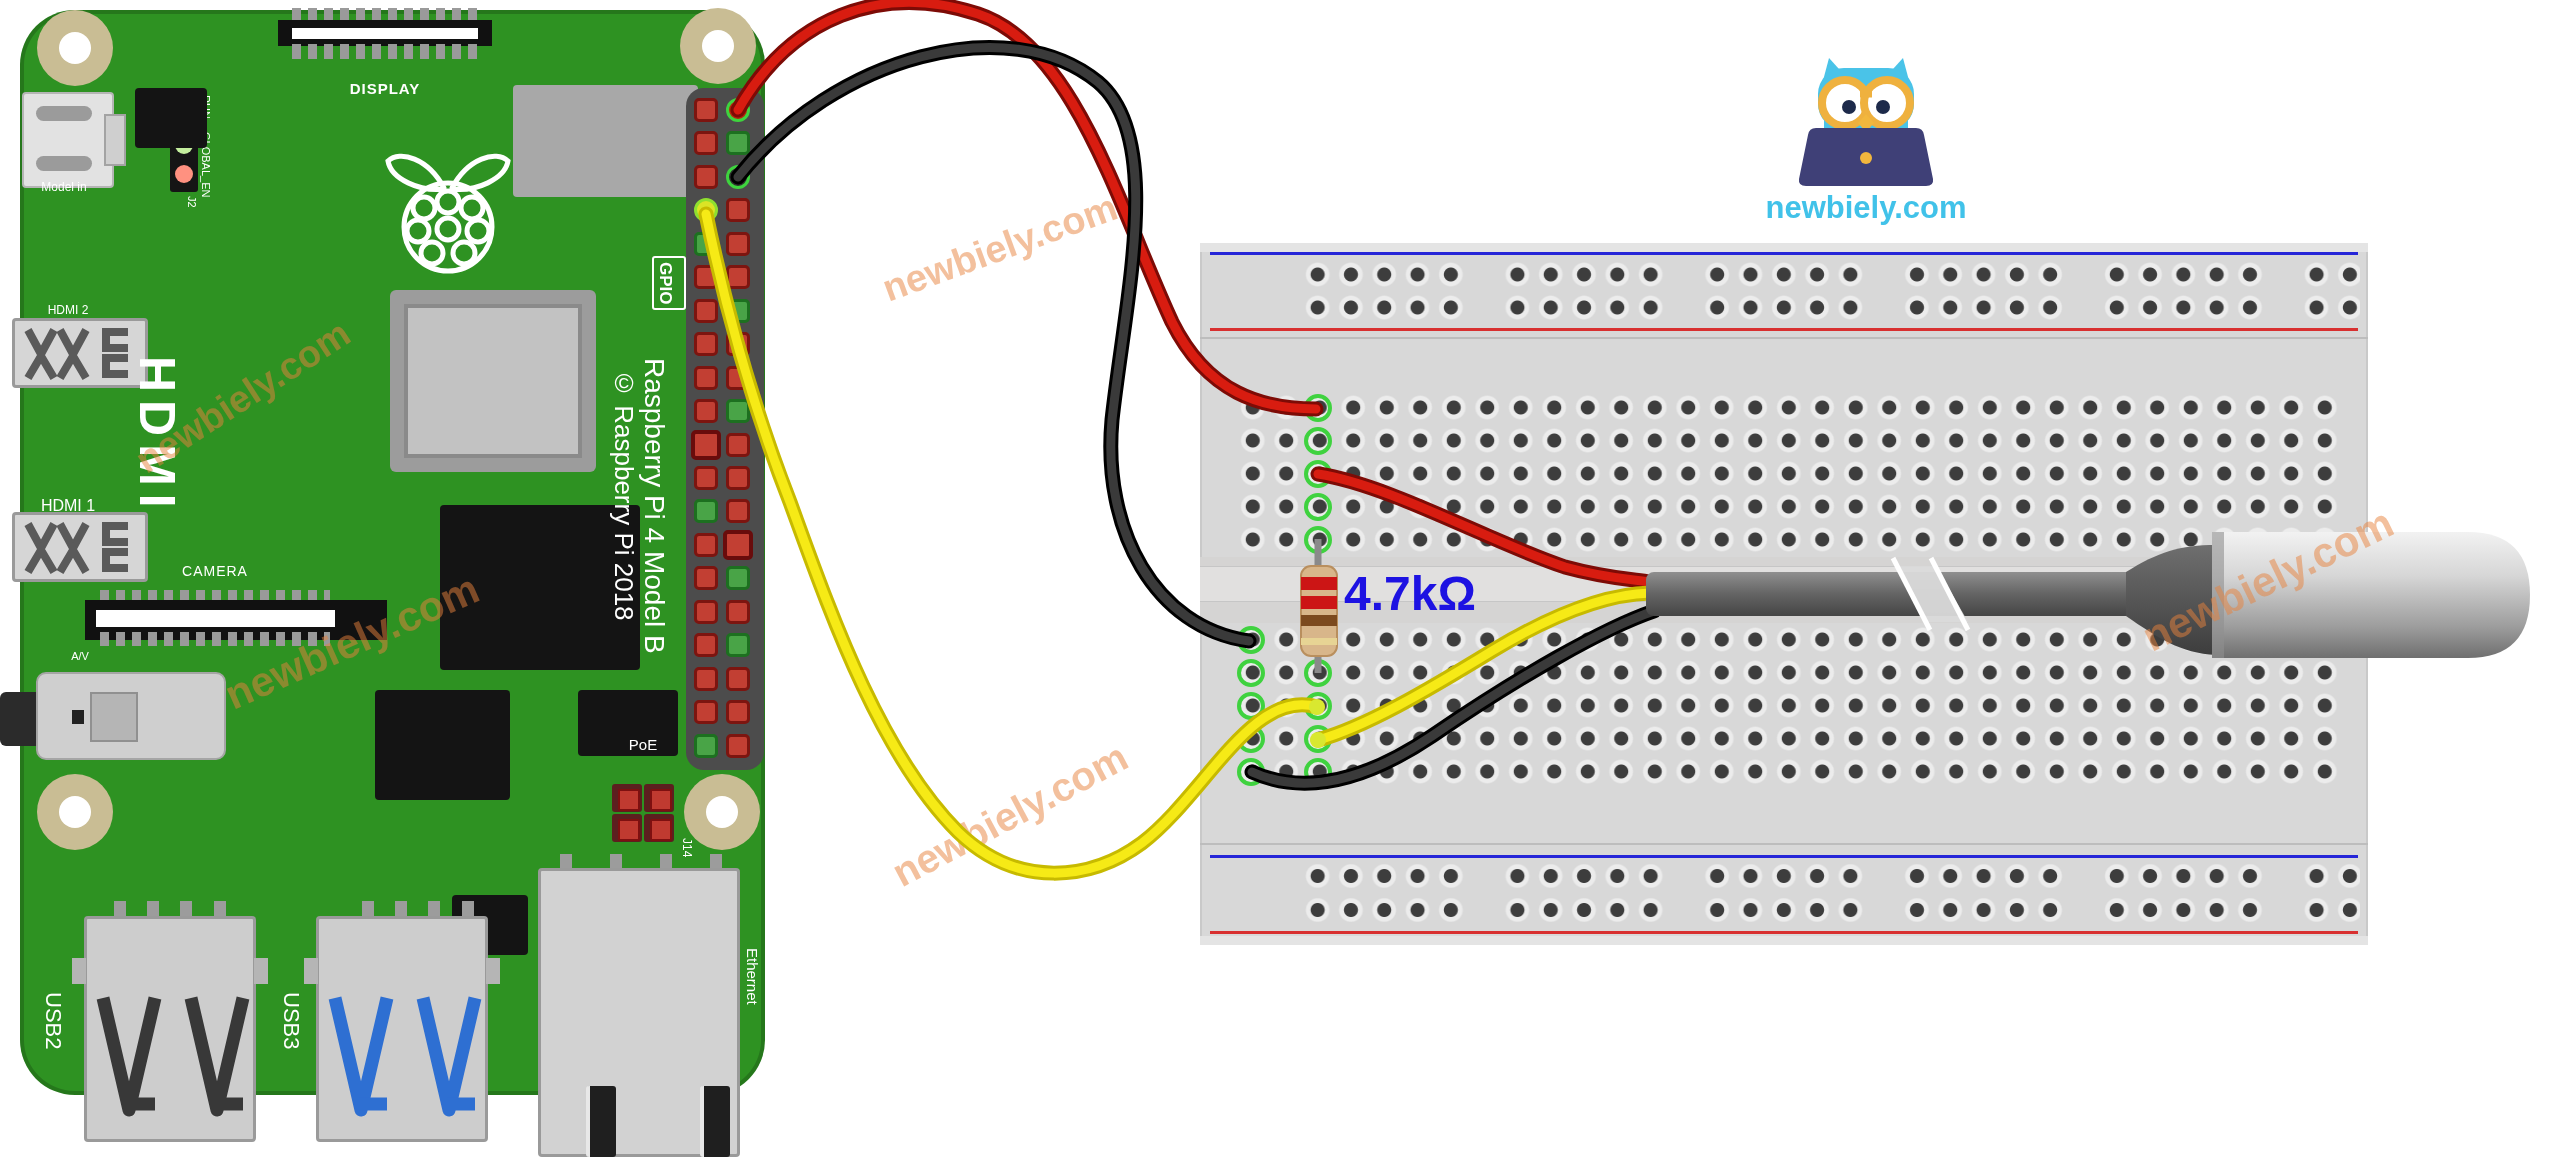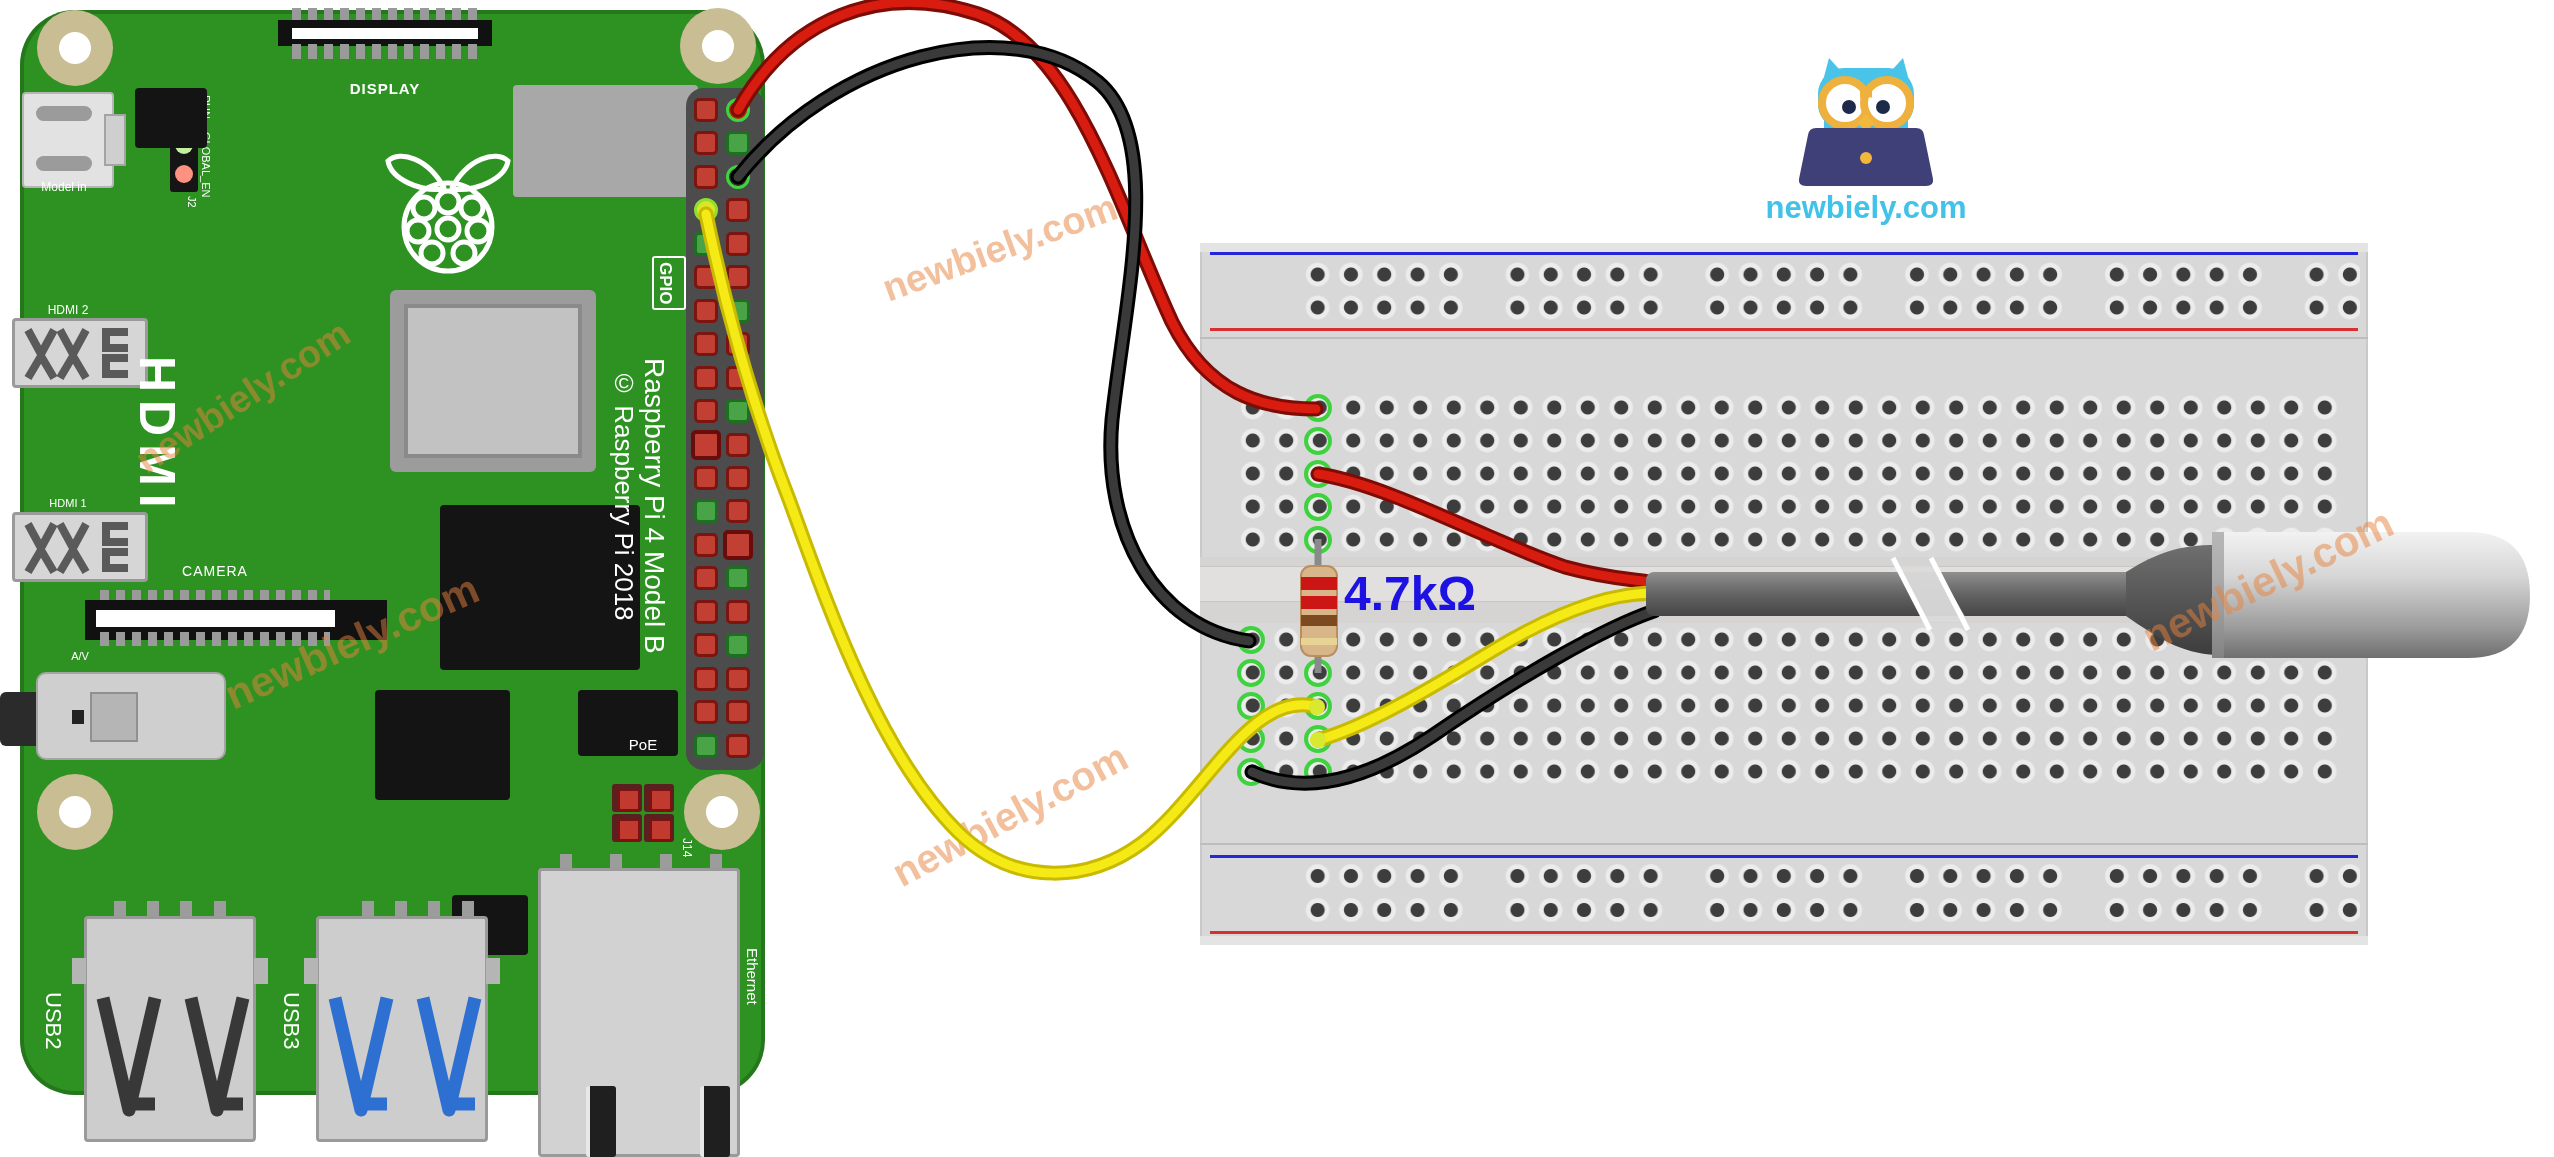--- a/index.html
+++ b/index.html
@@ -84,21 +84,21 @@
   <div class="abs z1" style="left:513px;top:85px;width:185px;height:112px;background:#a8a8a8;border-radius:4px;"></div>
   <div class="abs z1" style="left:390px;top:290px;width:206px;height:182px;background:#9c9c9c;border-radius:6px;"></div>
   <div class="abs z1" style="left:404px;top:304px;width:178px;height:154px;background:#c2c2c2;border:4px solid #8a8a8a;"></div>
   <div class="chip z1" style="left:440px;top:505px;width:200px;height:165px;"></div>
   <div class="chip z1" style="left:375px;top:690px;width:135px;height:110px;"></div>
   <div class="chip z1" style="left:578px;top:690px;width:100px;height:66px;"></div>
   <div class="chip z1" style="left:452px;top:895px;width:76px;height:60px;"></div>
 
   <div class="wlabel z1" style="left:26px;top:303px;width:84px;font-size:12px;">HDMI 2</div>
   <div class="port z1" style="left:12px;top:318px;width:136px;height:70px;"></div>
-  <div class="wlabel z1" style="left:26px;top:497px;width:84px;font-size:11px;">HDMI 1</div>
+  <div class="wlabel z1" style="left:26px;top:497px;width:84px;font-size:16px;">HDMI 1</div>
   <div class="port z1" style="left:12px;top:512px;width:136px;height:70px;"></div>
   <div class="vtext z1" style="left:128px;top:356px;font-size:50px;font-weight:bold;letter-spacing:8px;">HDMI</div>
 
   <div class="wlabel z1" style="left:150px;top:563px;width:130px;font-size:14px;letter-spacing:1px;">CAMERA</div>
   <div class="teeth z1" style="left:100px;top:590px;width:230px;height:14px;"></div>
   <div class="abs z1" style="left:85px;top:600px;width:302px;height:40px;background:#111;"></div>
   <div class="abs z1" style="left:96px;top:610px;width:239px;height:17px;background:#fff;"></div>
   <div class="teeth z1" style="left:100px;top:632px;width:230px;height:14px;"></div>
 
   <div class="wlabel z1" style="left:55px;top:650px;width:50px;font-size:11px;">A/V</div>

